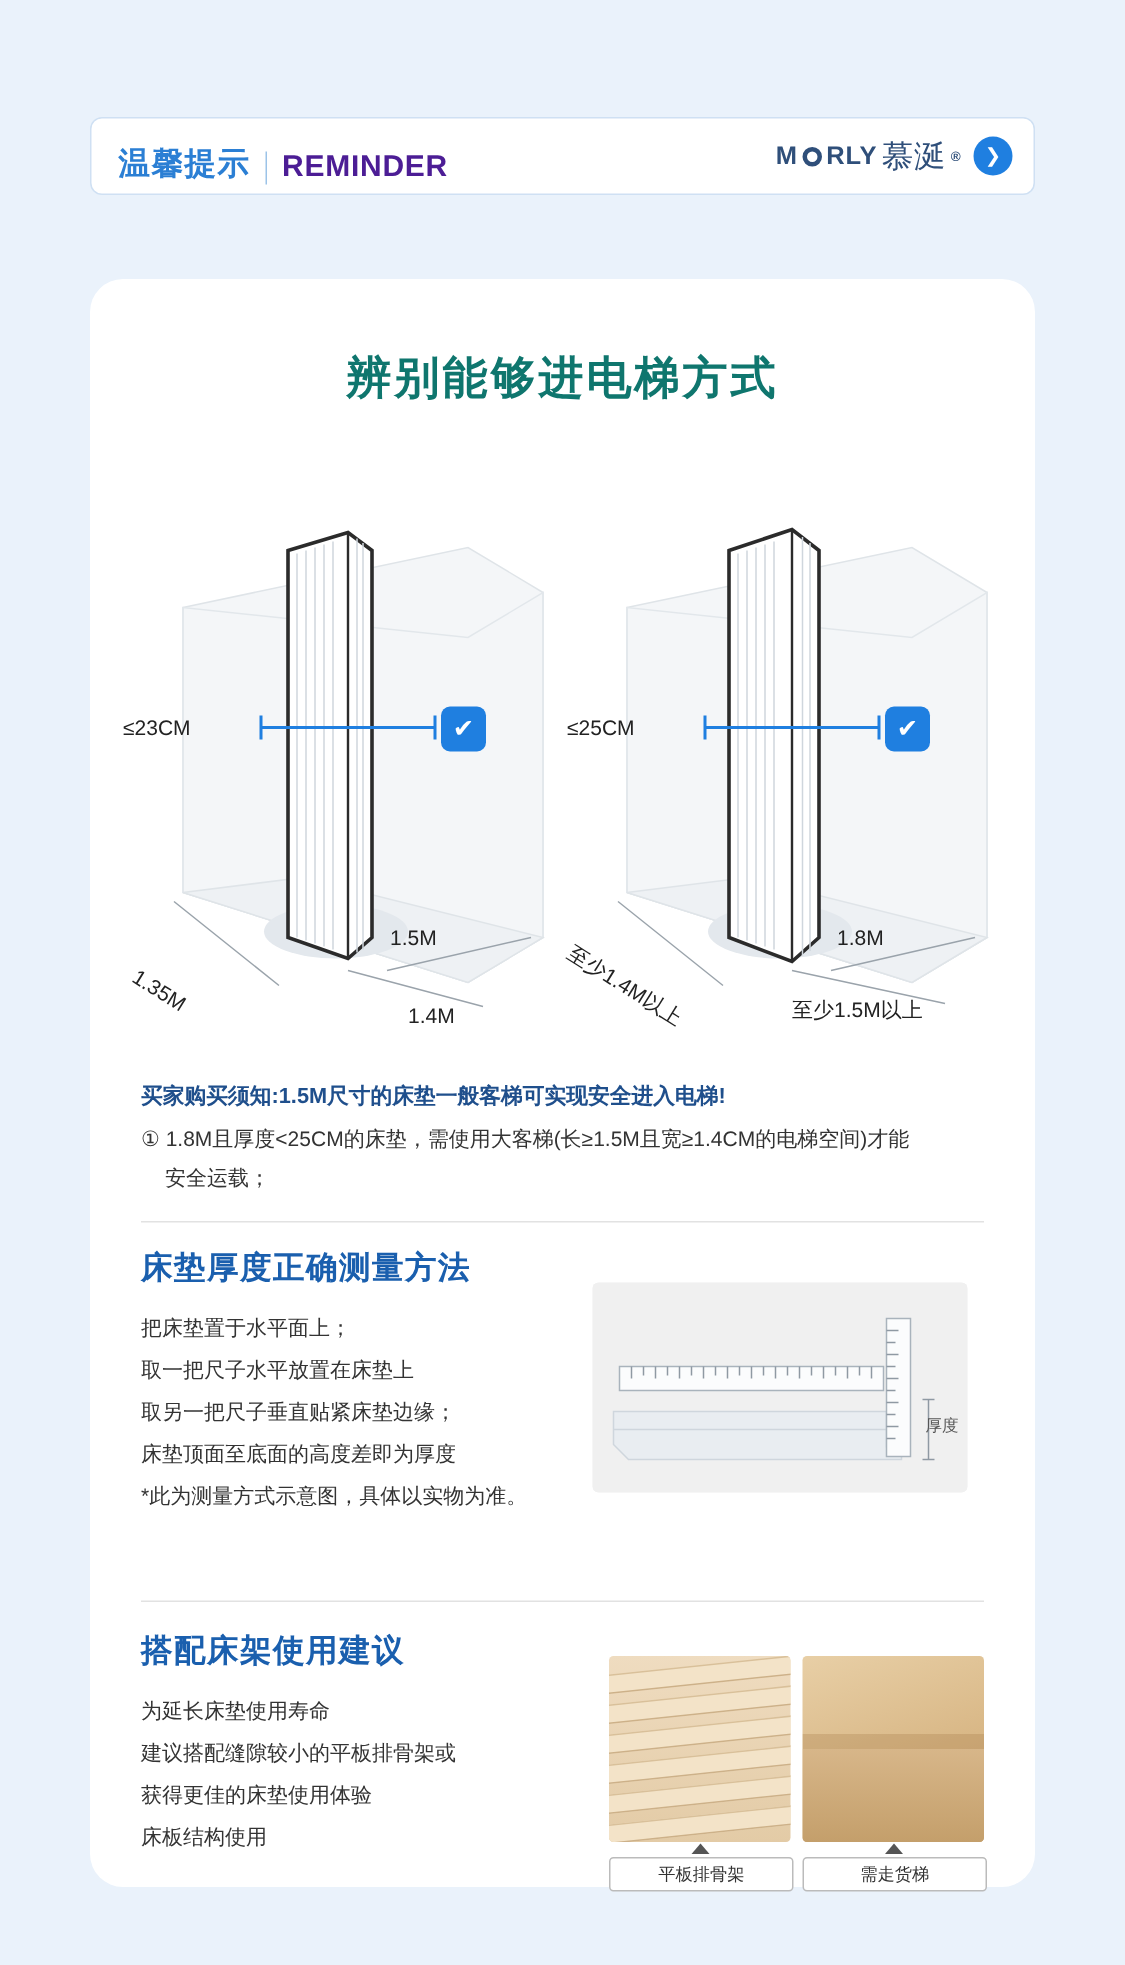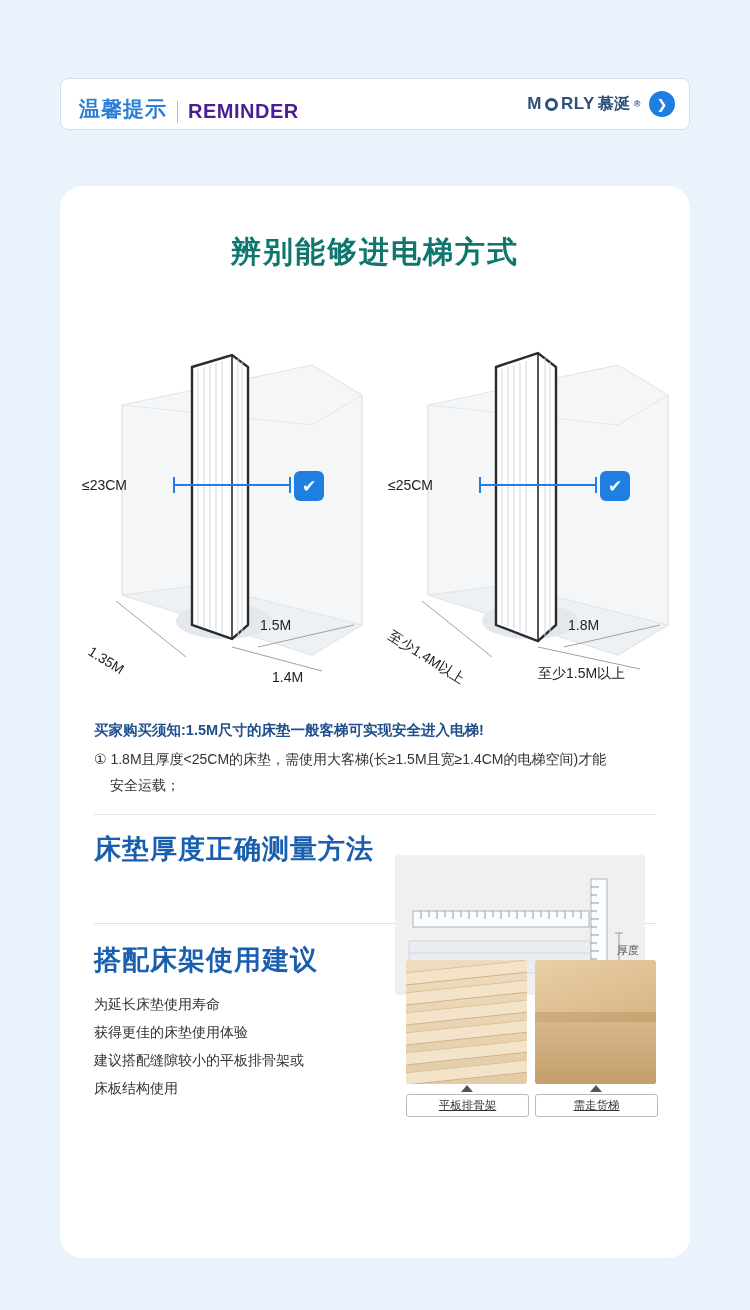--- a/index.html
+++ b/index.html
@@ -20,21 +20,21 @@
     display:flex;align-items:center;justify-content:space-between;
     box-sizing:border-box;padding:0 14px 0 18px;
   }
   .hdr-left{display:flex;align-items:flex-end;gap:10px;margin-top:10px;}
   .hdr-cn{font-size:21px;font-weight:bold;color:#2b7fd4;letter-spacing:1px;}
   .hdr-div{width:1px;height:22px;background:#9cc3e8;}
   .hdr-en{font-size:20px;font-weight:bold;color:#4c1d95;letter-spacing:.5px;}
   .hdr-right{display:flex;align-items:center;gap:8px;}
   .brand{font-size:17px;font-weight:bold;color:#2f4f7a;letter-spacing:.5px;display:flex;align-items:center;gap:3px;}
   .brand .o{display:inline-block;width:13px;height:13px;border:3px solid #2f4f7a;border-radius:50%;box-sizing:border-box;}
-  .brand-cn{font-size:16px;font-weight:bold;color:#2f4f7a;}
+  .brand-cn{font-size:21px;font-weight:normal;color:#2f4f7a;}
   .brand-reg{font-size:9px;vertical-align:super;color:#2f4f7a;}
   .arrow-btn{
     width:26px;height:26px;border-radius:50%;background:#1f7fe0;
     display:flex;align-items:center;justify-content:center;color:#fff;font-size:13px;
   }
 
   
   .card{
     position:absolute;left:60px;top:186px;width:630px;height:1072px;
     background:#ffffff;border-radius:22px;
@@ -42,62 +42,62 @@
 
   .title{
     text-align:center;font-size:30px;font-weight:bold;color:#0f766e;
     letter-spacing:2px;margin-top:46px;
   }
 
   
   .diagrams{position:relative;margin-top:22px;height:420px;}
   .diagram{position:absolute;top:0;width:300px;height:420px;}
   .d1{left:22px;}
-  .d2{left:328px;}
+  .d2{left:318px;}
 
   .dim-label{
     position:absolute;font-size:14px;color:#222;white-space:nowrap;
   }
   .check{
     position:absolute;width:30px;height:30px;border-radius:6px;background:#1f7fe0;
     display:flex;align-items:center;justify-content:center;color:#fff;font-size:17px;font-weight:bold;
   }
 
   
   .notes{margin:6px 34px 0 34px;}
   .note-strong{font-size:14.5px;color:#1f4f8c;font-weight:bold;margin-bottom:9px;}
   .note-line{font-size:14px;color:#333;line-height:1.55;margin-bottom:4px;}
   .note-sub{font-size:14px;color:#333;line-height:1.55;margin:0 0 8px 16px;}
 
   .hr{height:1px;background:#e2e2e2;margin:18px 34px 0 34px;}
 
   
   .sec{margin:16px 34px 0 34px;position:relative;}
-  .sec-title{font-size:27px;font-weight:bold;color:#1a5fae;letter-spacing:1px;margin-bottom:12px;}
+  .sec-title{font-size:21px;font-weight:bold;color:#1a5fae;letter-spacing:1px;margin-bottom:12px;}
   .sec-body{font-size:14px;color:#333;line-height:2.0;}
   .sec-illu{
     position:absolute;right:11px;top:24px;width:250px;height:140px;
     background:#f0f0f0;border-radius:4px;overflow:hidden;
   }
 
   
   .photos{position:absolute;right:0;top:18px;width:250px;}
   .photo-row{display:flex;gap:8px;}
   .photo{width:121px;height:124px;border-radius:3px;overflow:hidden;position:relative;}
   .slat{
     background:linear-gradient(#efdcc0,#e3cba6);
   }
   .slat .bar{position:absolute;left:-10%;width:120%;height:11px;background:#f3e3c8;border-top:1px solid #d9c09a;border-bottom:1px solid #cdb189;transform:rotate(-6deg);}
   .board{background:linear-gradient(160deg,#e8cfa6 0%,#d9b887 55%,#c9a471 100%);}
   .board .edge{position:absolute;left:0;right:0;top:52px;height:10px;background:rgba(160,120,70,.28);}
   .board .side{position:absolute;left:0;top:62px;width:100%;height:62px;background:linear-gradient(180deg,#d7b689,#c49f6b);}
   .cap-row{display:flex;gap:8px;margin-top:10px;}
   .cap{
     width:121px;text-align:center;font-size:11.5px;color:#333;
-    border:1px solid #bbb;border-radius:3px;padding:3px 0;background:#fff;text-decoration:underline;
+    border:1px solid #bbb;border-radius:3px;padding:3px 0;background:#fff;
   }
   .cap-wrap{position:relative;width:121px;}
   .cap-arrow{
     position:absolute;top:-9px;left:50%;transform:translateX(-50%);
     width:0;height:0;border-left:6px solid transparent;border-right:6px solid transparent;
     border-bottom:7px solid #555;
   }
 </style>
 </head>
 <body>
@@ -185,20 +185,27 @@
     <div class="notes">
       <div class="note-strong">买家购买须知:1.5M尺寸的床垫一般客梯可实现安全进入电梯!</div>
       <div class="note-line">① 1.8M且厚度&lt;25CM的床垫，需使用大客梯(长≥1.5M且宽≥1.4CM的电梯空间)才能</div>
       <div class="note-sub">安全运载；</div>
     </div>
 
     <div class="hr"></div>
 
     <div class="sec">
       <div class="sec-title">床垫厚度正确测量方法</div>
+      <div class="sec-body">
+        <div>把床垫置于水平面上；</div>
+        <div>取一把尺子水平放置在床垫上</div>
+        <div>取另一把尺子垂直贴紧床垫边缘；</div>
+        <div>床垫顶面至底面的高度差即为厚度</div>
+        <div>*此为测量方式示意图，具体以实物为准。</div>
+      </div>
       <div class="sec-illu">
         <svg width="250" height="140" viewBox="0 0 250 140">
           <rect x="0" y="0" width="250" height="140" fill="#f0f0f0"></rect>
 
           <path d="M14,86 L196,86 L206,96 L206,118 L24,118 L14,108 Z" fill="#e9edf1" stroke="#cfd6dd" stroke-width="1"></path>
           <line x1="14" y1="98" x2="196" y2="98" stroke="#cfd6dd" stroke-width="1"></line>
           <line x1="196" y1="86" x2="196" y2="110" stroke="#cfd6dd" stroke-width="1"></line>
 
           <rect x="18" y="56" width="176" height="16" fill="#fbfcfd" stroke="#a9b3bc" stroke-width="1"></rect>
           <g stroke="#8f99a3" stroke-width="1">
@@ -246,22 +253,22 @@
         <span style="position:absolute;right:6px;top:88px;font-size:11px;color:#555;">厚度</span>
       </div>
     </div>
 
     <div class="hr" style="margin-top:56px;"></div>
 
     <div class="sec" style="margin-top:18px;">
       <div class="sec-title">搭配床架使用建议</div>
       <div class="sec-body">
         <div>为延长床垫使用寿命</div>
+        <div>建议搭配缝隙较小的平板排骨架或</div>
         <div>获得更佳的床垫使用体验</div>
-        <div>建议搭配缝隙较小的平板排骨架或</div>
         <div>床板结构使用</div>
       </div>
 
       <div class="photos">
         <div class="photo-row">
           <div class="photo slat">
             <div class="bar" style="top:6px;"></div>
             <div class="bar" style="top:26px;"></div>
             <div class="bar" style="top:46px;"></div>
             <div class="bar" style="top:66px;"></div>

